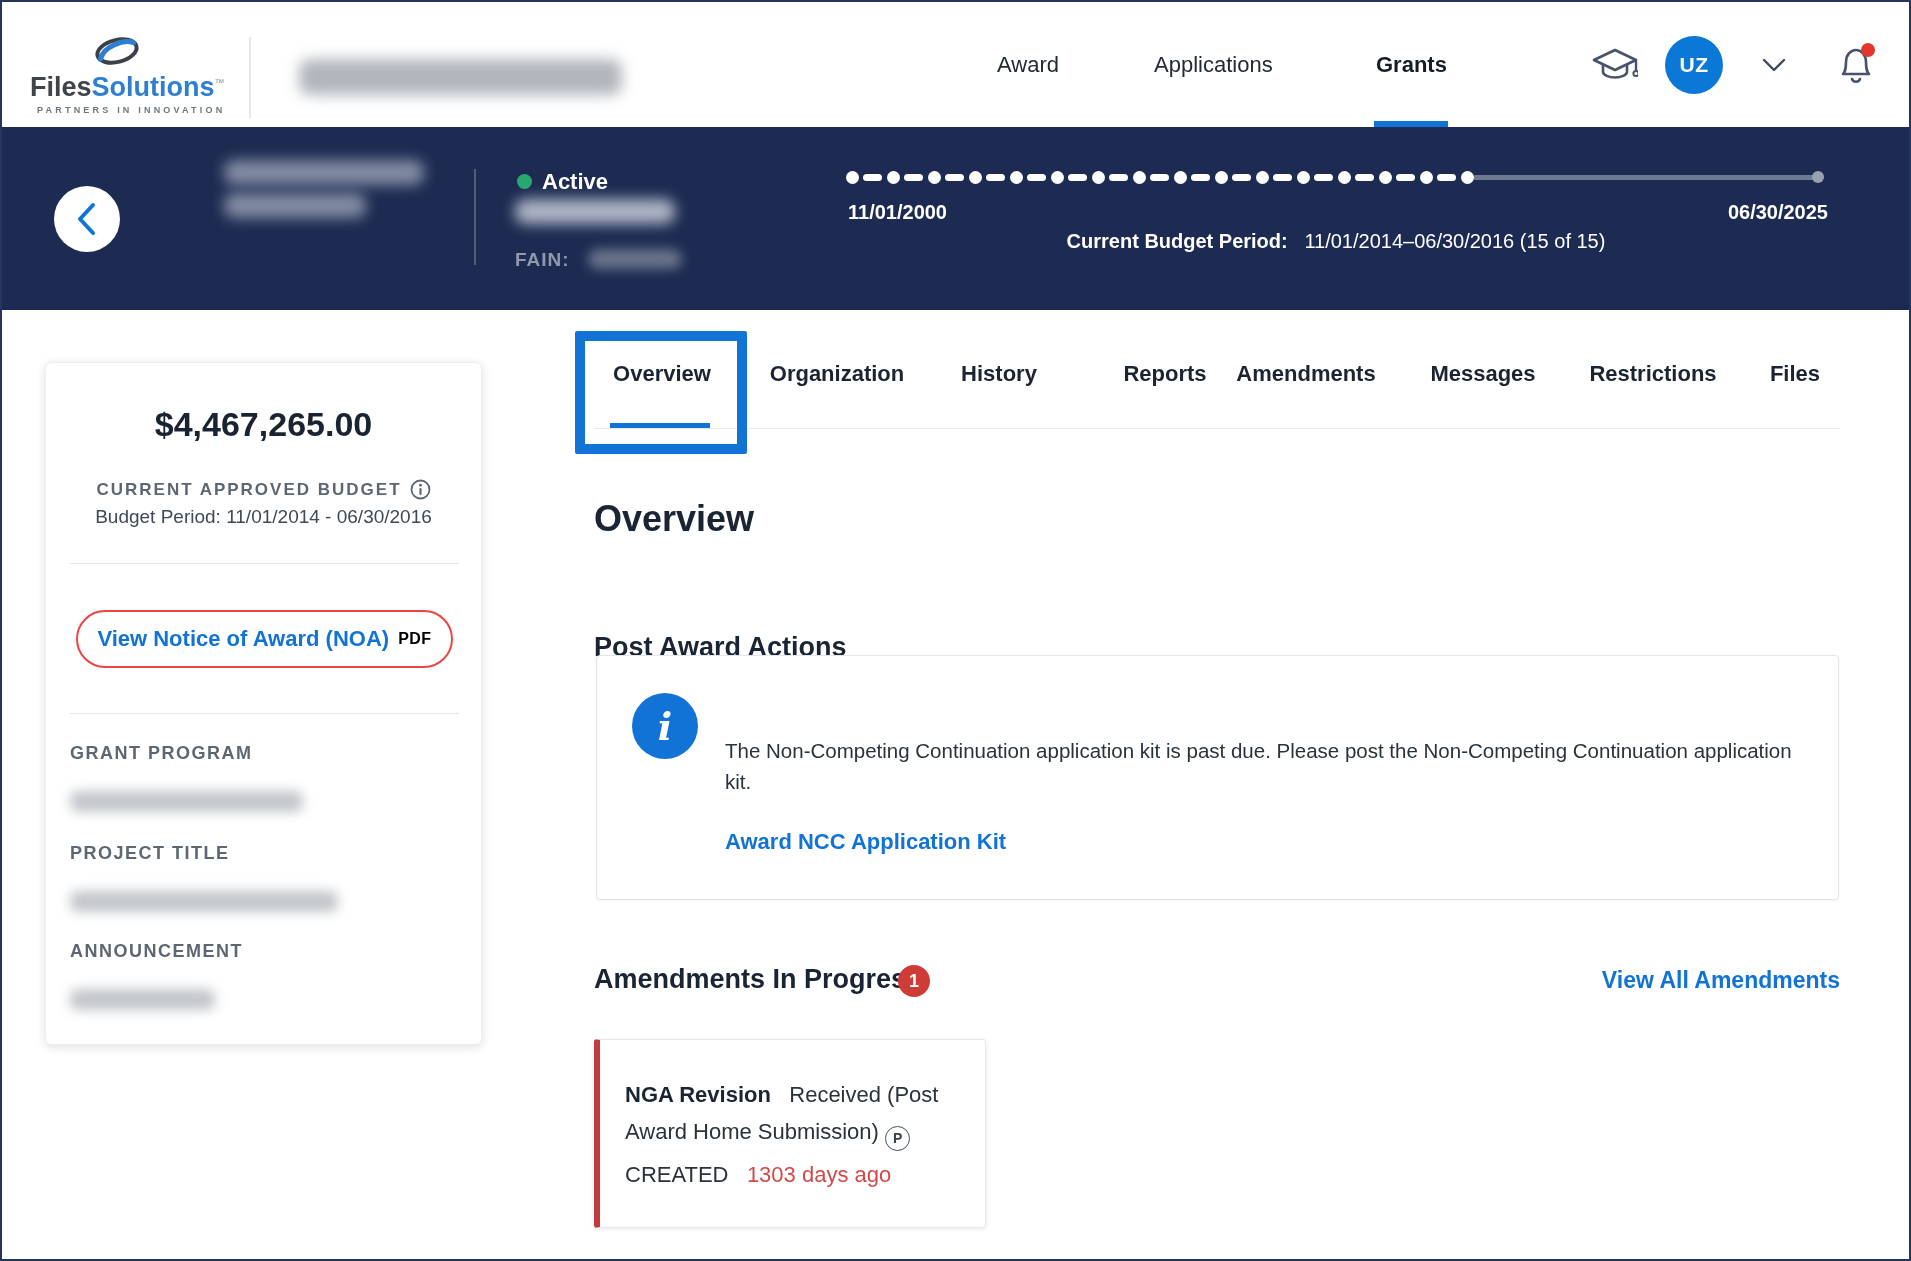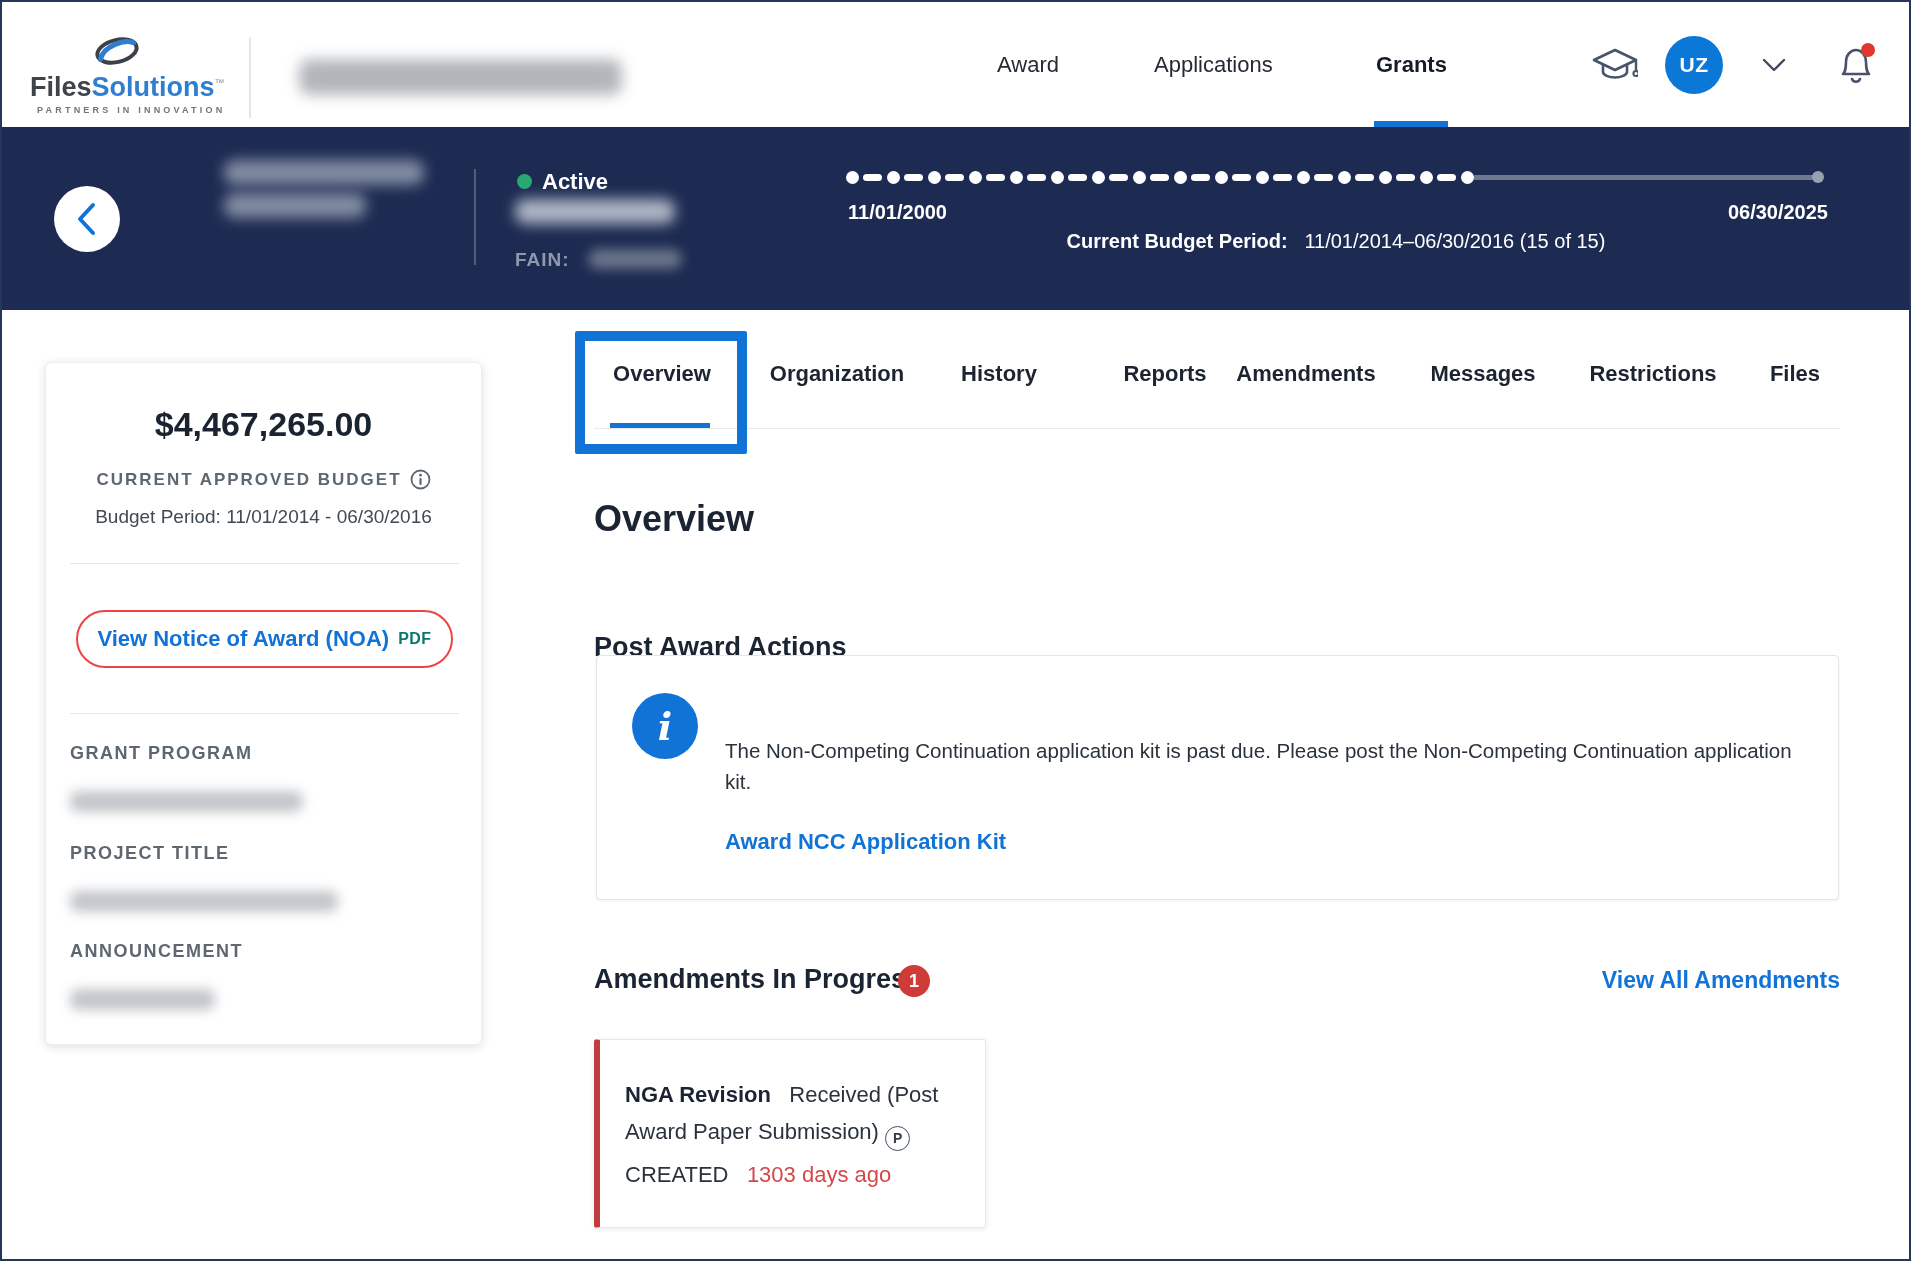--- a/index.html
+++ b/index.html
@@ -43,21 +43,21 @@
   .side-card { position:absolute; left:43px; top:360px; width:437px; height:683px; background:#fff;
                border:1px solid #eceef1; border-radius:6px; box-shadow:0 2px 10px rgba(20,30,50,.14); }
   .amount { font-size:34px; font-weight:700; color:#1a2330; text-align:center; width:100%; }
   .caption { color:#5d6772; font-size:17px; font-weight:700; letter-spacing:2px;
              display:flex; align-items:center; justify-content:center; gap:8px; width:100%; }
   .period { color:#3f4a54; font-size:19px; text-align:center; width:100%; }
   .hr { height:1px; background:#e4e7ea; }
   .noa-btn { border:2px solid #ef4444; border-radius:29px; background:#fff; cursor:pointer;
              display:flex; align-items:center; justify-content:center; gap:9px; }
   .noa-label { color:#1273d6; font-size:22px; font-weight:700; }
-  .noa-badge { color:#0f766e; font-size:16px; font-weight:600; letter-spacing:.5px; }
+  .noa-badge { color:#000000; font-size:16px; font-weight:600; letter-spacing:.5px; }
   .sec-label { color:#5d6772; font-size:18px; font-weight:700; letter-spacing:1.5px; }
   .card-blob { position:absolute; background:#878d95; opacity:.5; filter:blur(6px); border-radius:8px; }
 
   
   .tab { position:absolute; transform:translateX(-50%); font-size:22px; font-weight:700;
          color:#1b2430; top:359px; cursor:pointer; white-space:nowrap; }
   .tabs-line { position:absolute; left:592px; top:426px; width:1246px; height:1px; background:#eaeaea; }
   .tab-active-bar { position:absolute; left:608px; top:421px; width:100px; height:5px; background:#1273d6; }
   .highlight-box { position:absolute; left:573px; top:329px; width:172px; height:123px;
                    border:10px solid #1273d6; border-radius:2px; }
@@ -200,21 +200,21 @@
     <div class="abs cbp" style="left:899px; top:103px; width:870px; text-align:center;">
       <b>Current Budget Period:</b>
       <span>&nbsp;</span>
       <span>11/01/2014–06/30/2016 (15 of 15)</span>
     </div>
   </div>
 
   <div class="side-card">
     <div class="abs amount" style="top:42px;">$4,467,265.00</div>
 
-    <div class="abs caption" style="top:106px;">
+    <div class="abs caption" style="top:116px;">
       <span>CURRENT APPROVED BUDGET</span>
       <svg width="21" height="21" viewBox="0 0 21 21">
         <circle cx="10.5" cy="10.5" r="9" fill="none" stroke="#5d6772" stroke-width="1.8"></circle>
         <circle cx="10.5" cy="6.2" r="1.4" fill="#5d6772"></circle>
         <rect x="9.4" y="9" width="2.2" height="7" rx="1.1" fill="#5d6772"></rect>
       </svg>
     </div>
 
     <div class="abs period" style="top:143px;">Budget Period: 11/01/2014 - 06/30/2016</div>
 
@@ -260,21 +260,21 @@
   </div>
 
   <div class="abs h2" style="left:592px; top:962px;">Amendments In Progress</div>
   <div class="badge" style="left:896px; top:963px;">1</div>
   <div class="abs view-all" style="left:1598px; top:965px; width:240px;">View All Amendments</div>
 
   <div class="nga-card">
     <div class="nga-text">
       <span class="nga-type">NGA Revision</span>
       <span>&nbsp;</span>
-      <span>Received (Post Award Paper Submission)</span>
+      <span>Received (Post Award Home Submission)</span>
       <span class="p-circle">P</span>
       <div class="created-line">
         <span>CREATED</span>
         <span>&nbsp;</span>
         <span class="created-ago">1303 days ago</span>
       </div>
     </div>
   </div>
 
 </div>

